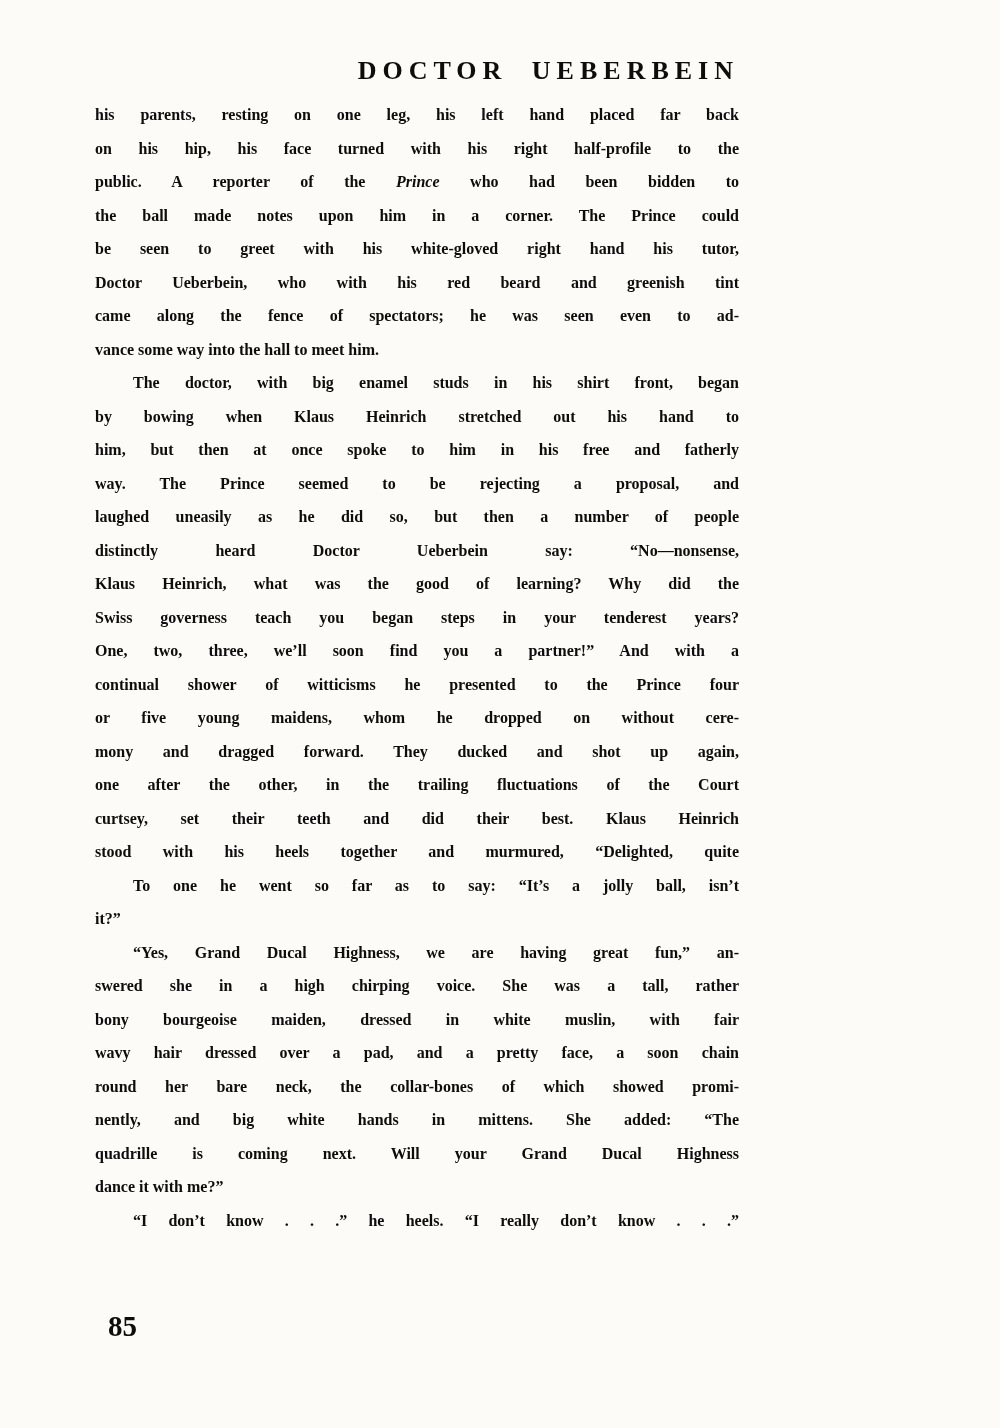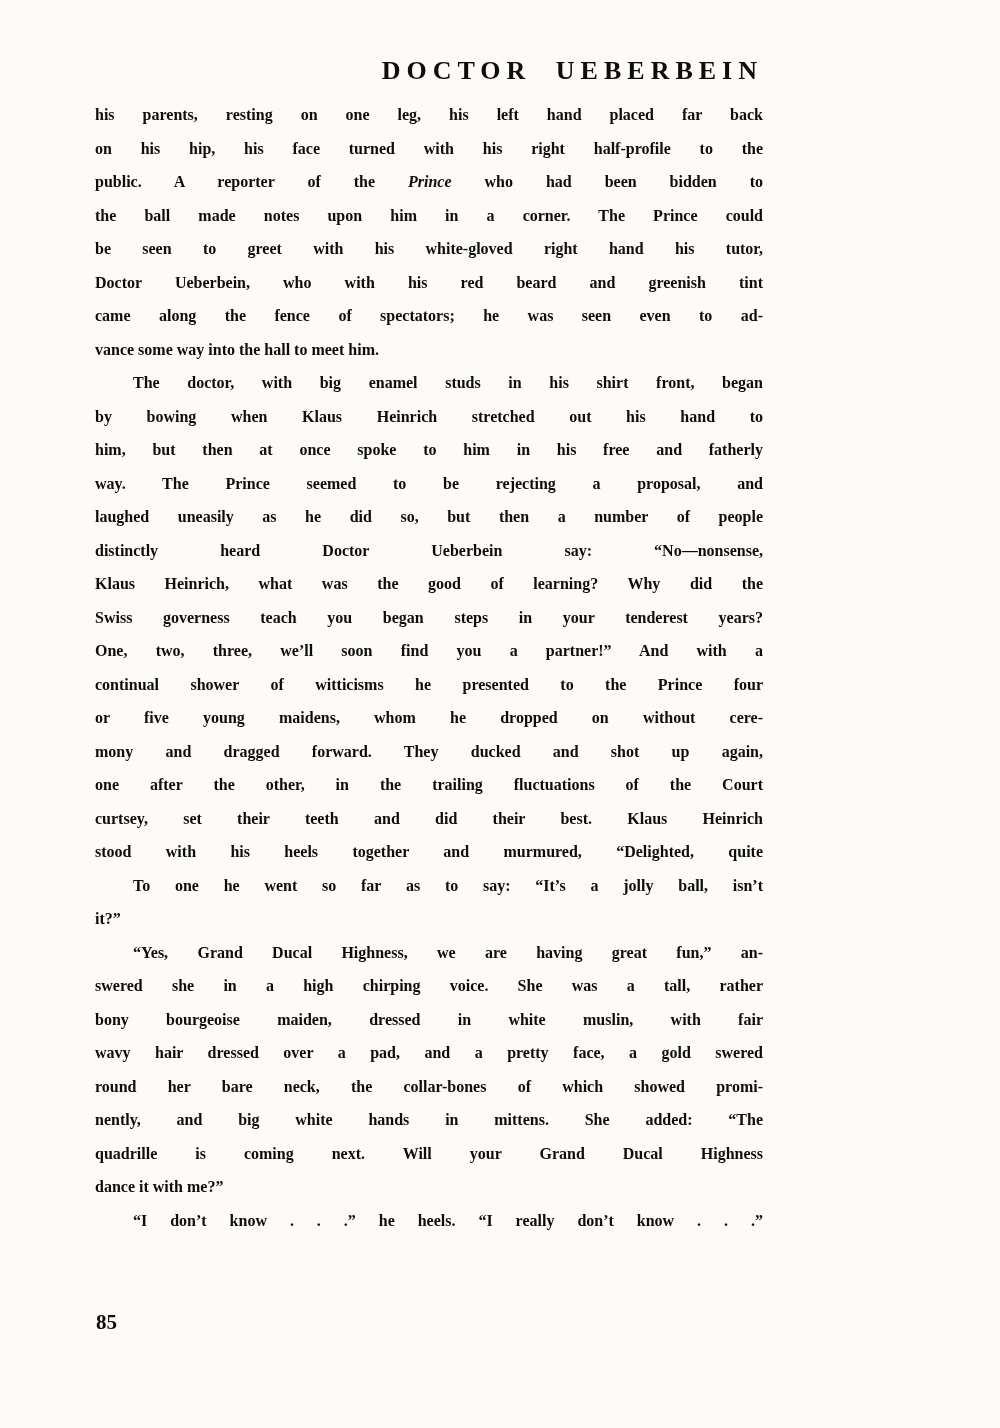--- a/index.html
+++ b/index.html
@@ -8,21 +8,20 @@
     background: #fcfbf7;
   }
   .page {
     position: relative;
     width: 838px;
     height: 1428px;
     background: #fcfbf7;
     color: #0e0d0b;
     font-family: "Liberation Serif", serif;
     overflow: hidden;
-    padding-left: 24px;
   }
   .running-head {
     position: absolute;
     top: 56px;
     left: 95px;
     right: 99px;
     text-align: right;
     font-size: 26px;
     font-weight: bold;
     letter-spacing: 6px;
@@ -47,23 +46,23 @@
   .line.last {
     text-align-last: left;
     -moz-text-align-last: left;
   }
   .para.indent .line.first {
     text-indent: 38px;
   }
   .italic { font-style: italic; }
   .page-number {
     position: absolute;
-    left: 96px;
+    left: 108px;
     top: 1310px;
-    font-size: 21px;
+    font-size: 29px;
     font-weight: bold;
   }
 </style>
 </head>
 <body>
 
 <div class="page">
   <div class="running-head">DOCTOR UEBERBEIN</div>
 
   <div class="text-block">
@@ -95,21 +94,21 @@
         <div class="line">stood with his heels together and murmured, “Delighted, quite</div>
       </div>
       <div class="para indent">
         <div class="line first">To one he went so far as to say: “It’s a jolly ball, isn’t</div>
         <div class="line last">it?”</div>
       </div>
       <div class="para indent">
         <div class="line first">“Yes, Grand Ducal Highness, we are having great fun,” an-</div>
         <div class="line">swered she in a high chirping voice. She was a tall, rather</div>
         <div class="line">bony bourgeoise maiden, dressed in white muslin, with fair</div>
-        <div class="line">wavy hair dressed over a pad, and a pretty face, a gold swered</div>
+        <div class="line">wavy hair dressed over a pad, and a pretty face, a soon chain</div>
         <div class="line">round her bare neck, the collar-bones of which showed promi-</div>
         <div class="line">nently, and big white hands in mittens. She added: “The</div>
         <div class="line">quadrille is coming next. Will your Grand Ducal Highness</div>
         <div class="line last">dance it with me?”</div>
       </div>
       <div class="para indent">
         <div class="line first">“I don’t know . . .” he heels. “I really don’t know . . .”</div>
       </div>
     </div>
 

